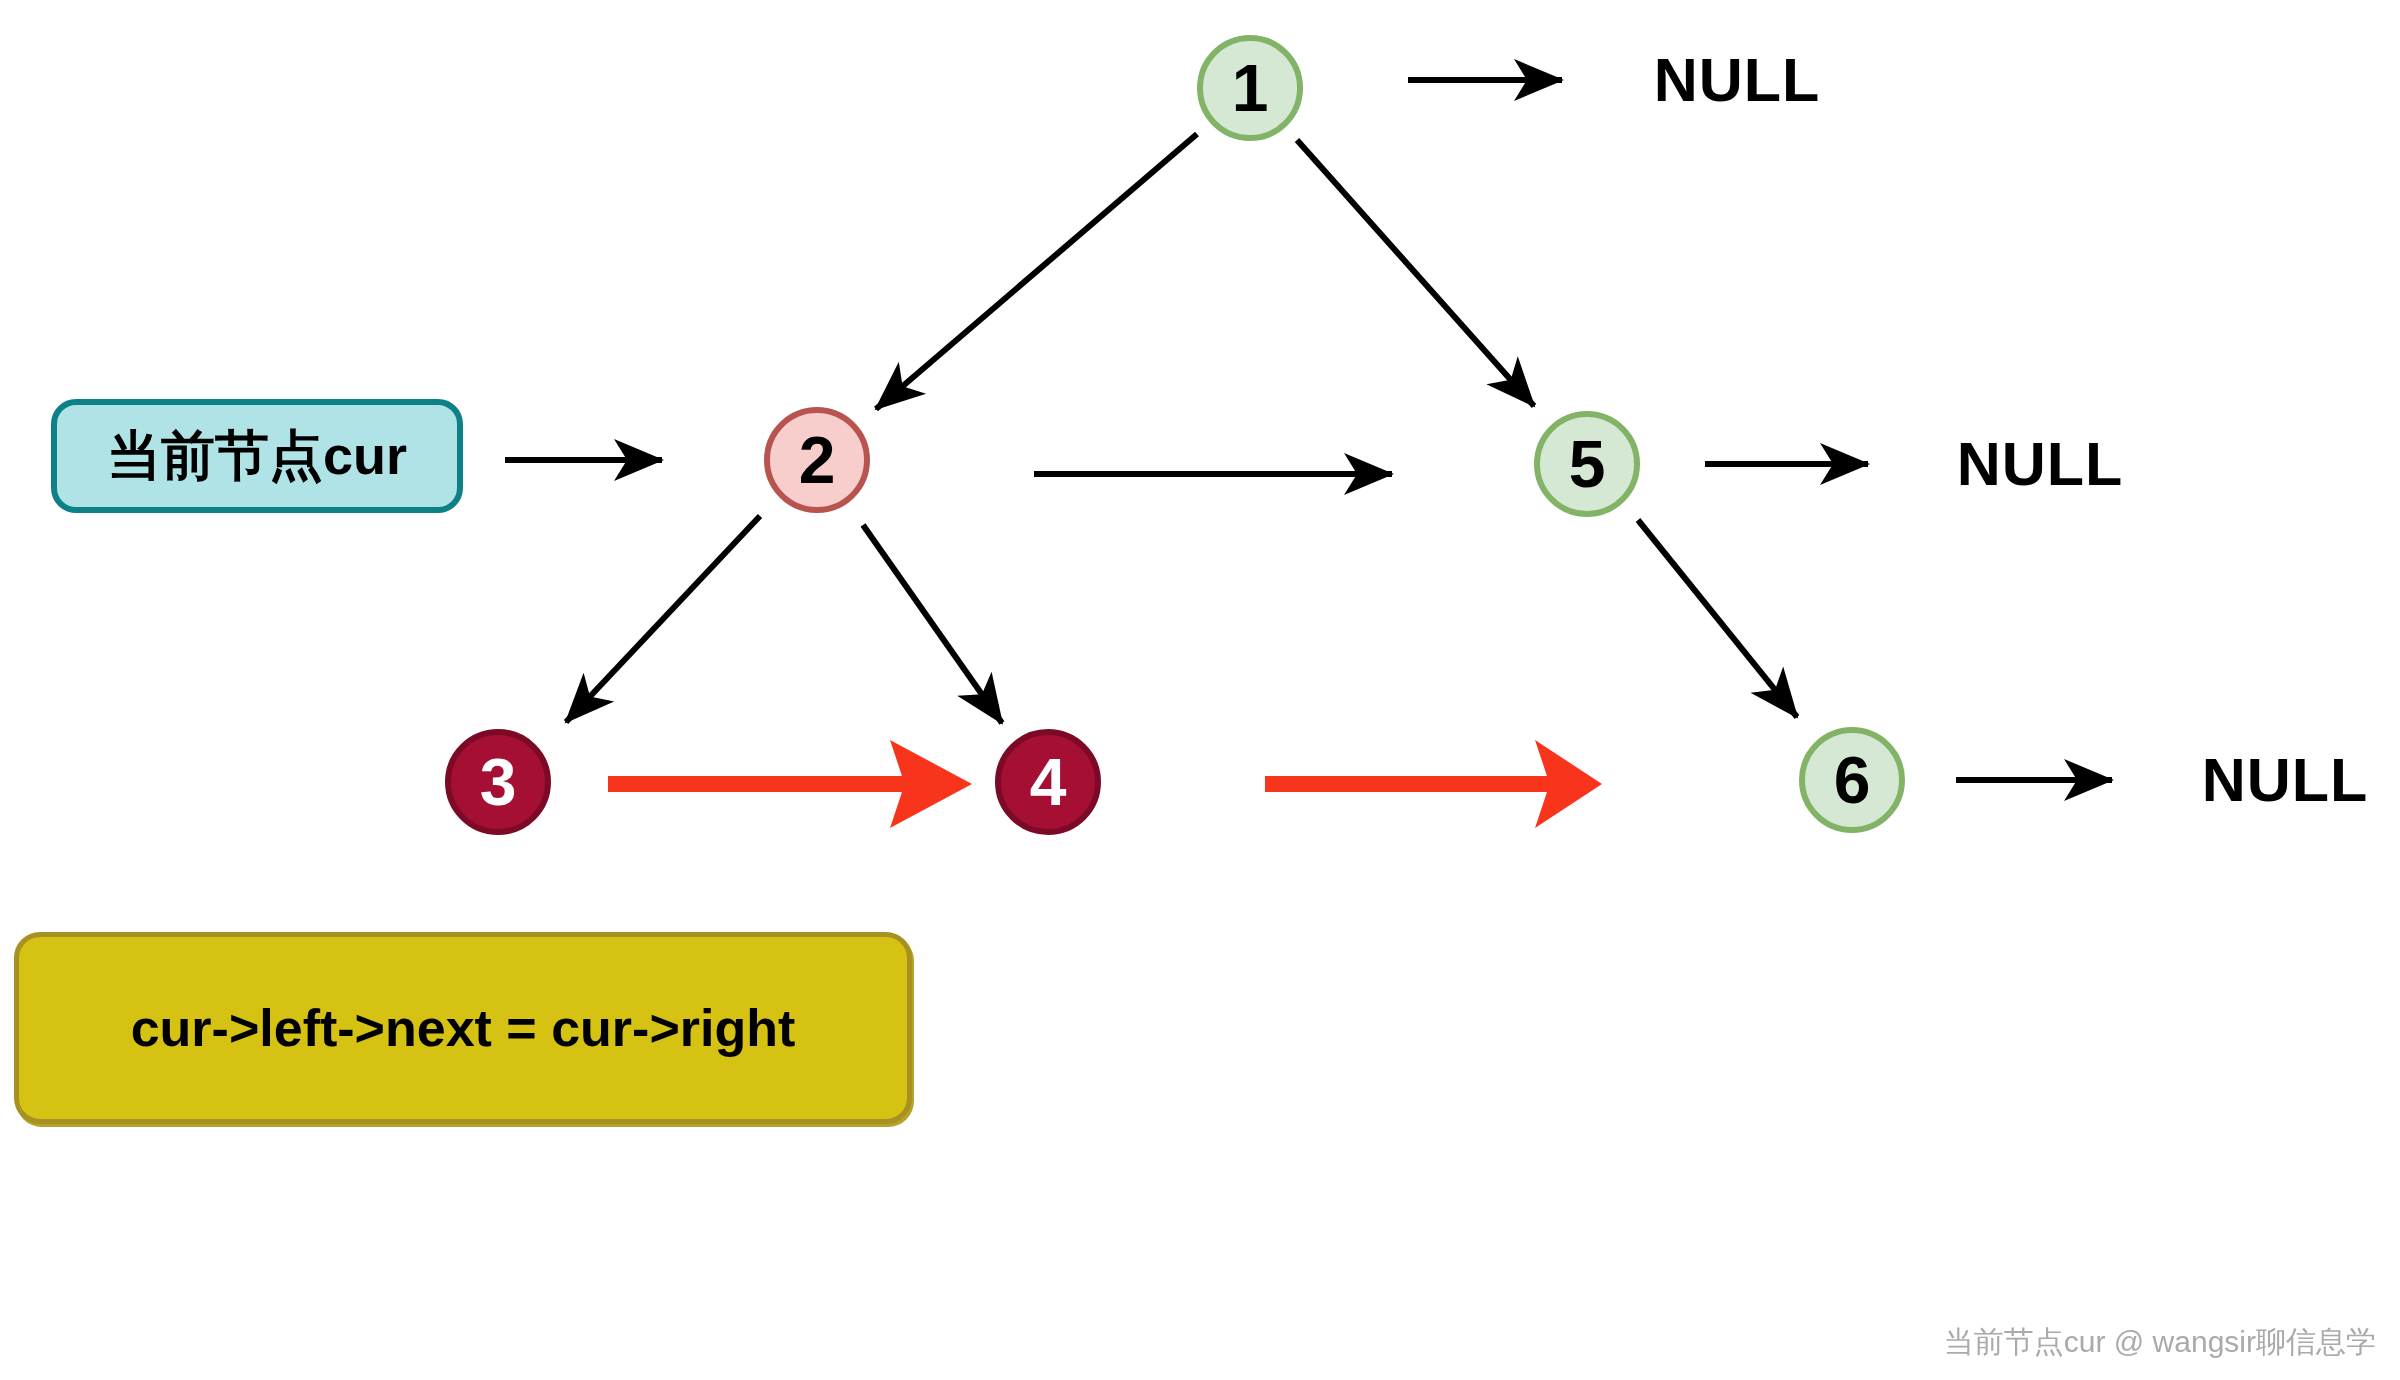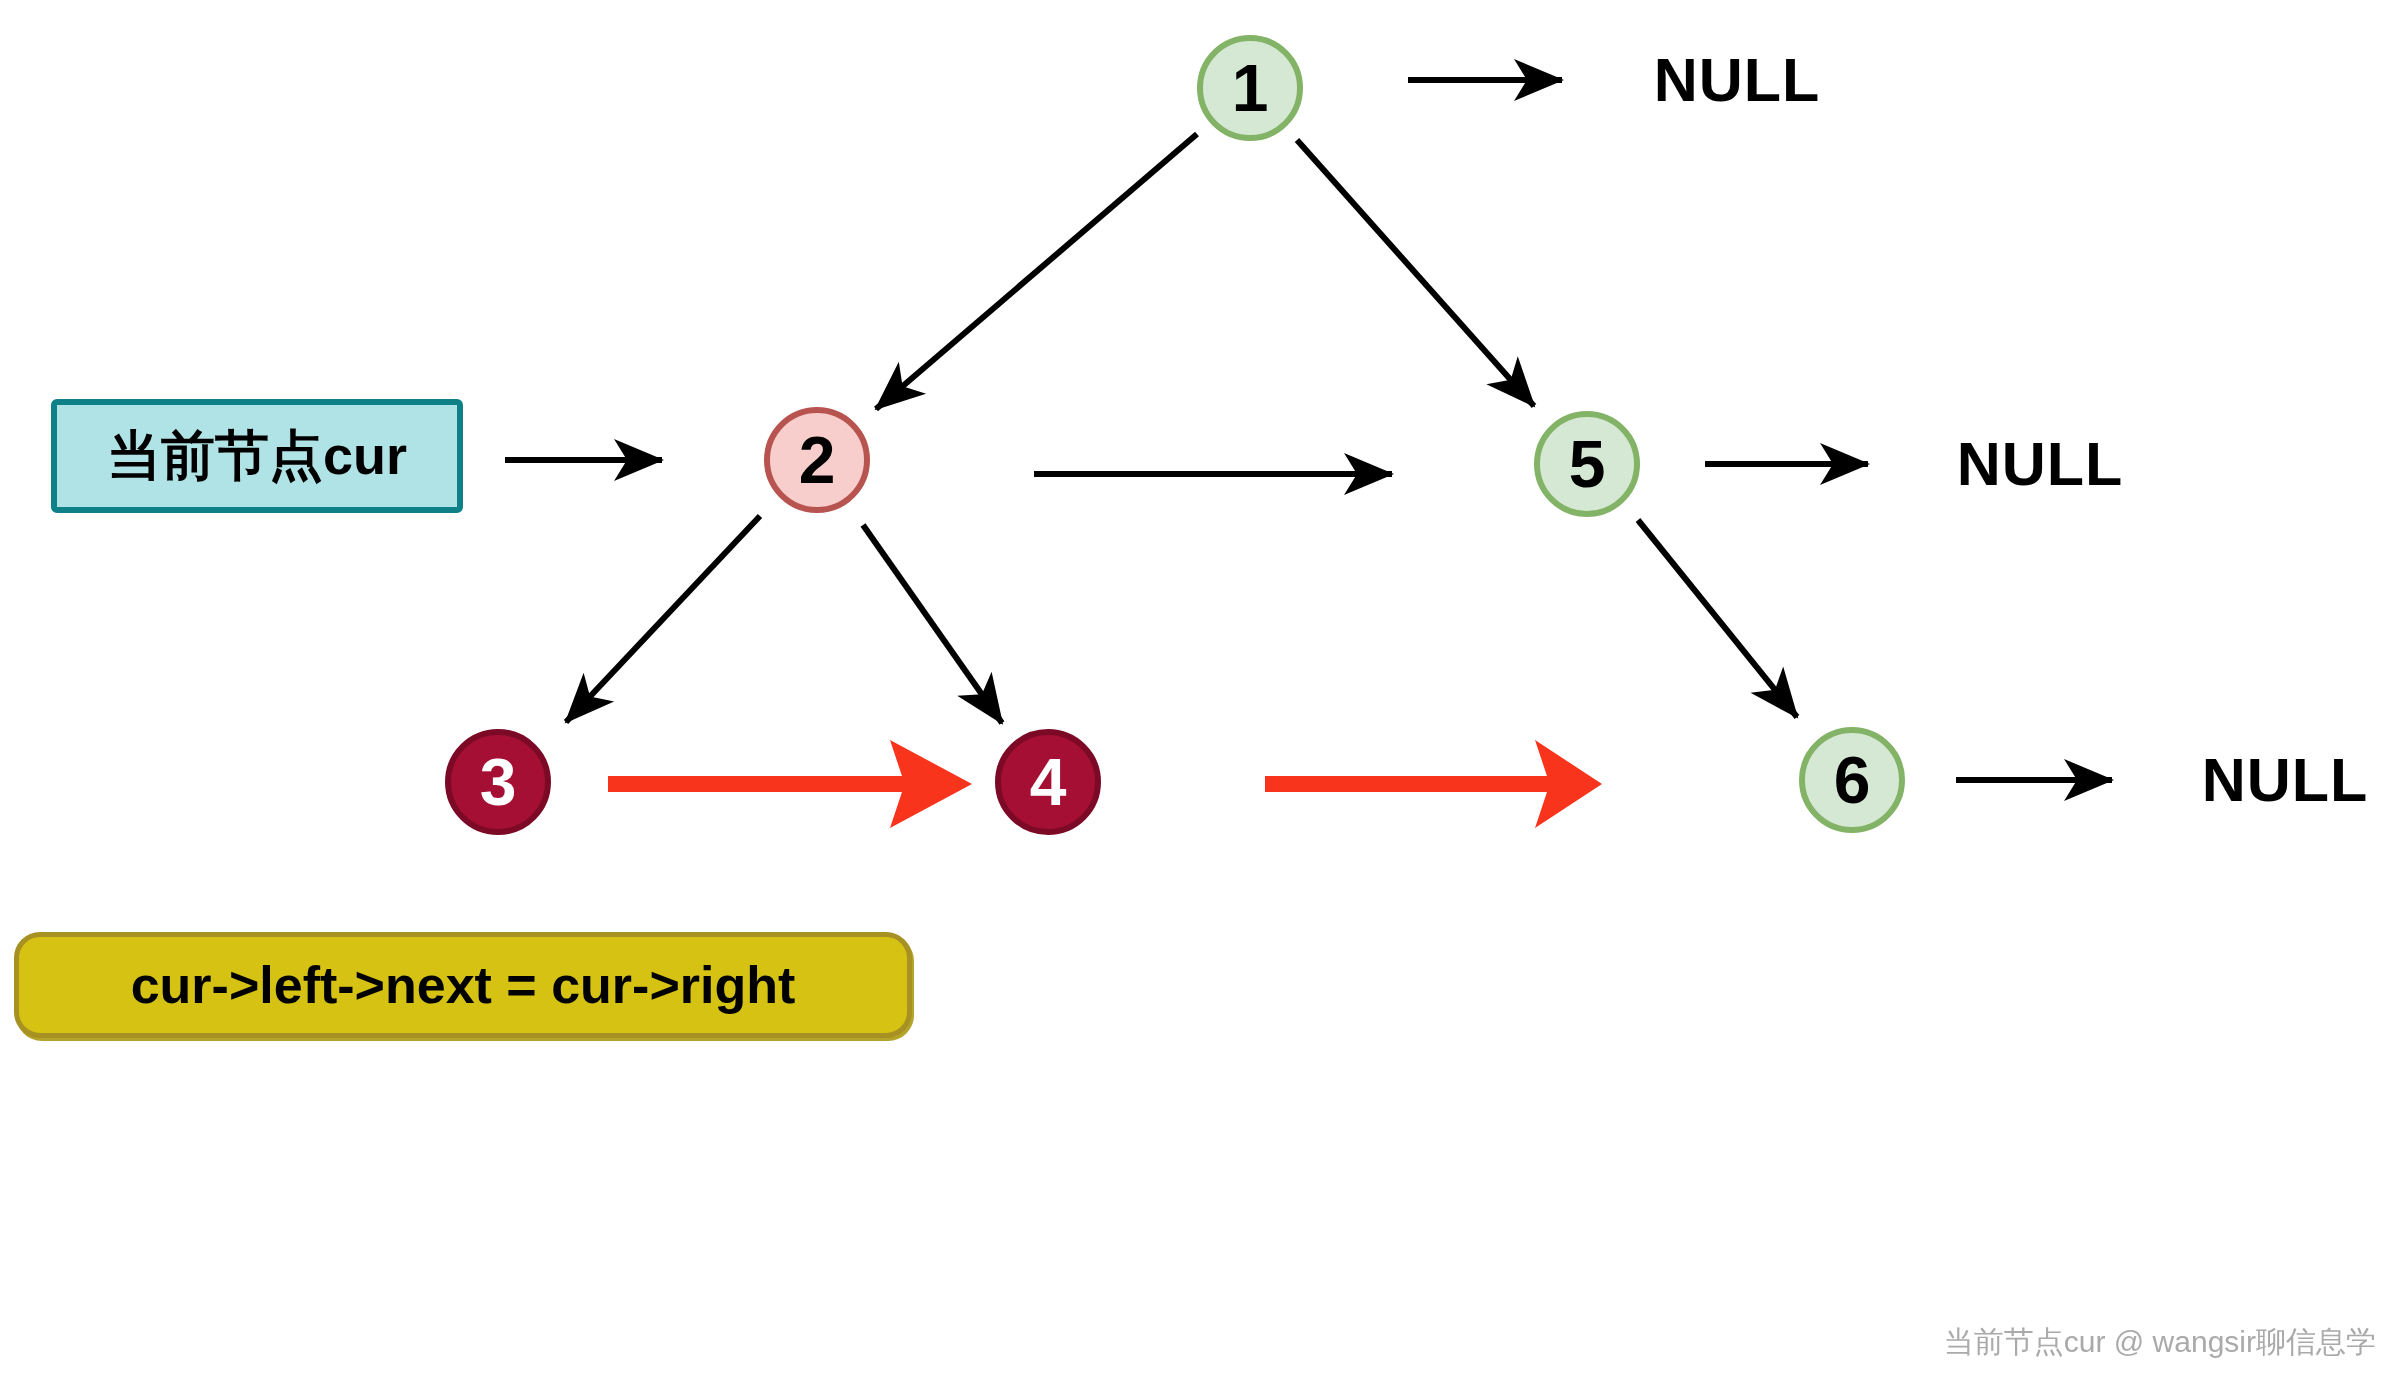--- a/index.html
+++ b/index.html
@@ -47,33 +47,33 @@
     white-space: nowrap;
     text-align: right;
   }
   .pointer-box {
     position: absolute;
     box-sizing: border-box;
     left: 51px; top: 399px;
     width: 412px; height: 114px;
     background: #b0e3e6;
     border: 6px solid #0e8088;
-    border-radius: 6px;
+    border-radius: 25px;
     display: flex;
     align-items: center;
     justify-content: center;
     font-size: 54px;
     font-weight: 700;
     color: #000000;
     white-space: nowrap;
   }
   .rule-box {
     position: absolute;
     box-sizing: border-box;
-    height: 106px;
+    height: 192px;
     background: #d5c213;
     border: 5px solid #a89123;
     border-radius: 26px;
     display: flex;
     align-items: center;
     justify-content: center;
     font-size: 52px;
     font-weight: 700;
     color: #000000;
     white-space: nowrap;

